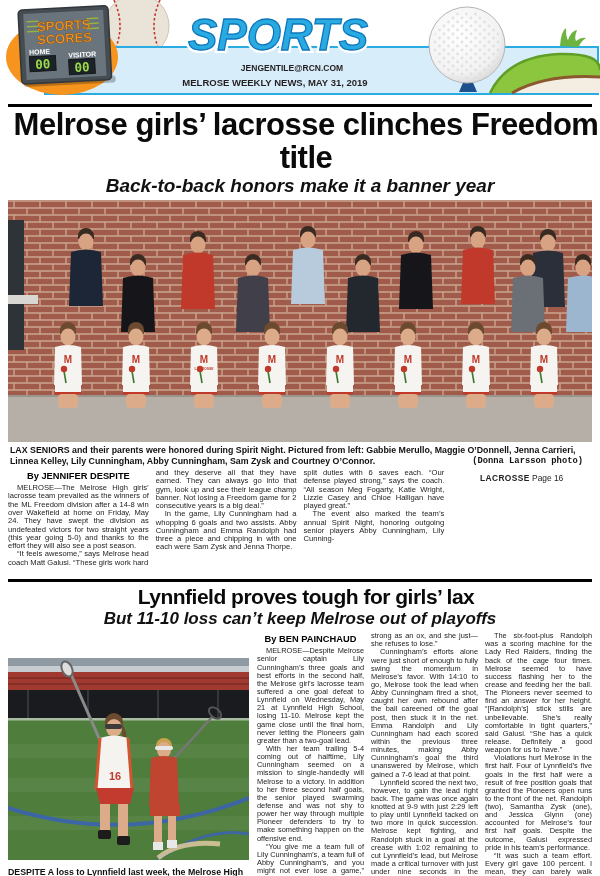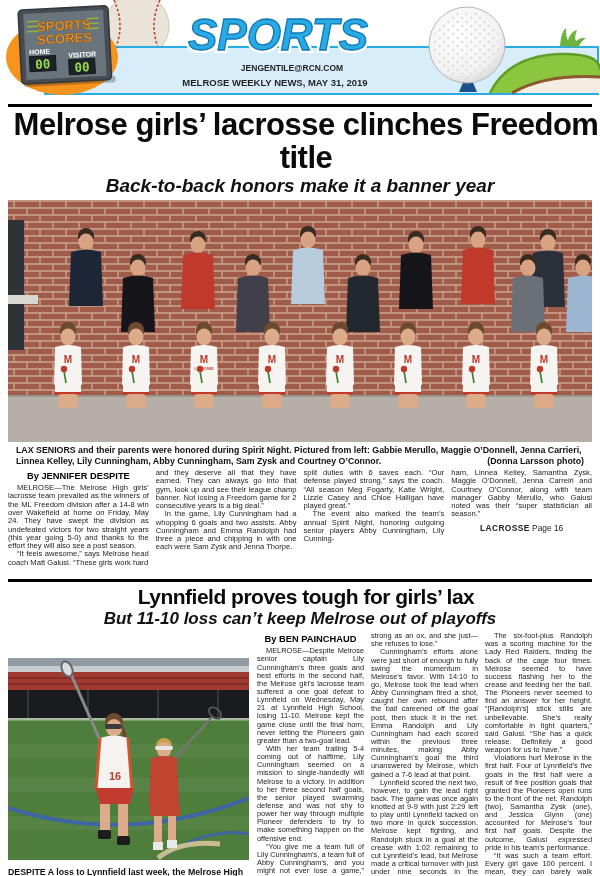--- a/index.html
+++ b/index.html
@@ -7,23 +7,23 @@
   body { height:876px; overflow:hidden; background:#fff; color:#111;
          font-family:"Liberation Sans", sans-serif; position:relative; }
   .rule { height:3px; background:#000; margin:0 8px; }
   .head1 { font-size:31px; font-weight:bold; text-align:center; line-height:1.05;
            letter-spacing:-0.5px; margin-top:2px; color:#0a0a0a;margin-left:12px; }
   .sub   { font-size:19px; font-style:italic; font-weight:bold; text-align:center;
            margin:1px 0 3px; }
   .head2 { font-size:21px; margin-top:4px; }
   .sub2  { font-size:17px; }
   .photo { display:block; margin:0 8px; }
-  .caption { margin:3px 16px 2px; font-size:8.8px; font-weight:bold; line-height:1.25;
+  .caption { margin:3px 10px 2px; font-size:8.8px; font-weight:bold; line-height:1.25;
              position:relative; }
-  .caption .credit { position:absolute; right:0; bottom:0; background:#fff; padding-left:4px; }
+  .caption .credit { position:absolute; right:7px; bottom:0; background:#fff; padding-left:4px;font-family:Liberation Mono, monospace; }
   .cols { display:flex; gap:7px; margin:2px 8px 0; }
   .col  { flex:1; text-align:justify; font-size:7.6px; line-height:1.09; color:#222; }
   .art1cols { height:110px; overflow:hidden; }
   .byline { text-align:center; font-weight:bold; font-size:9.3px; margin:2px 0 3px; color:#000; }
   p.pp   { text-indent:9px; }
   p.cont { text-indent:0; }
   .jump { text-align:center; font-size:8.4px; margin-top:5px; }
   .jump b { letter-spacing:0.4px; }
   .art2 { display:flex; gap:8px; margin:2px 8px 0; height:272px; overflow:hidden; }
   .art2-left { width:241px; flex:0 0 auto; padding-top:26px; }
@@ -179,21 +179,20 @@
   </div>
   <div class="col">
     <p class="cont">and they deserve all that they have earned. They can always go into that gym, look up and see their league champ banner. Not losing a Freedom game for 2 consecutive years is a big deal.”</p>
     <p class="pp">In the game, Lily Cunningham had a whopping 6 goals and two assists. Abby Cunningham and Emma Randolph had three a piece and chipping in with one each were Sam Zysk and Jenna Thorpe.</p>
   </div>
   <div class="col">
     <p class="cont">split duties with 6 saves each. “Our defense played strong,” says the coach. “All season Meg Fogarty, Katie Wright, Lizzie Casey and Chloe Halligan have played great.”</p>
     <p class="pp">The event also marked the team’s annual Spirit Night, honoring outgoing senior players Abby Cunningham, Lily Cunning-</p>
   </div>
   <div class="col">
-    <p class="cont">ham, Linnea Kelley, Samantha Zysk, Maggie O’Donnell, Jenna Carreiri and Courtney O’Connor, along with team manager Gabby Merullo, who Galusi noted was their “super statistician all season.”</p>
     <div class="jump">
       <b>LACROSSE</b>
       <span>Page 16</span>
     </div>
   </div>
 </div>
 
 <div class="rule"></div>
 
 <h1 class="head1 head2">Lynnfield proves tough for girls’ lax</h1>

